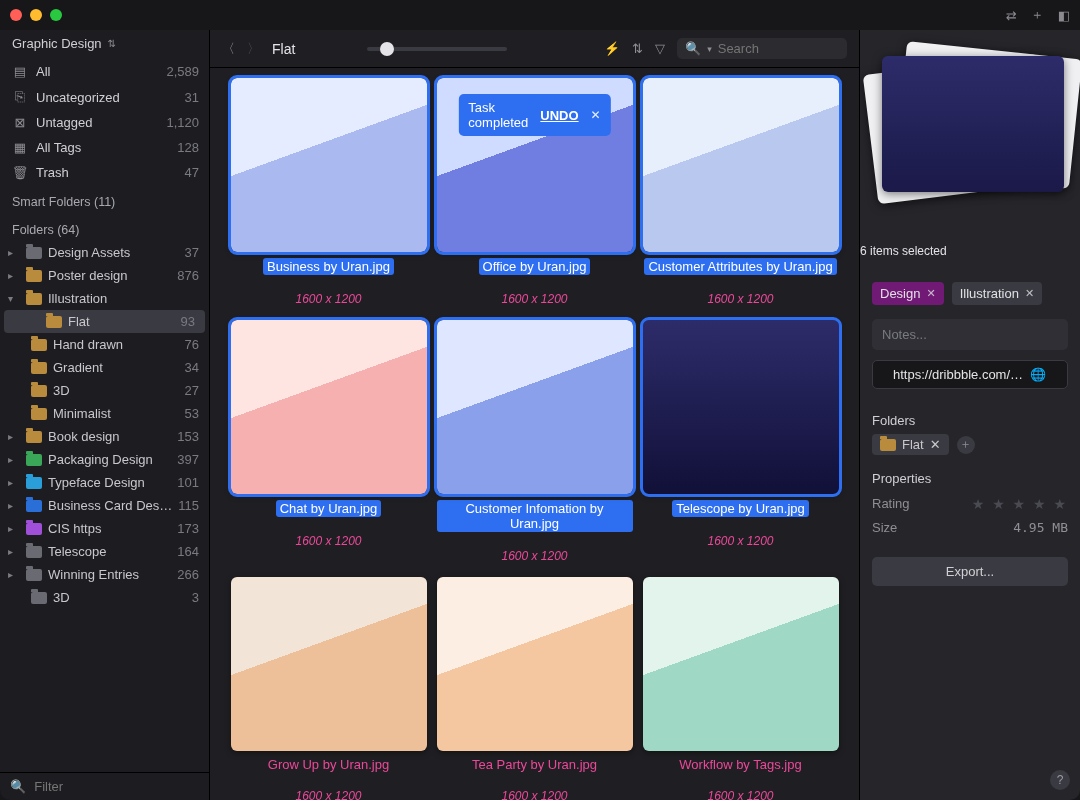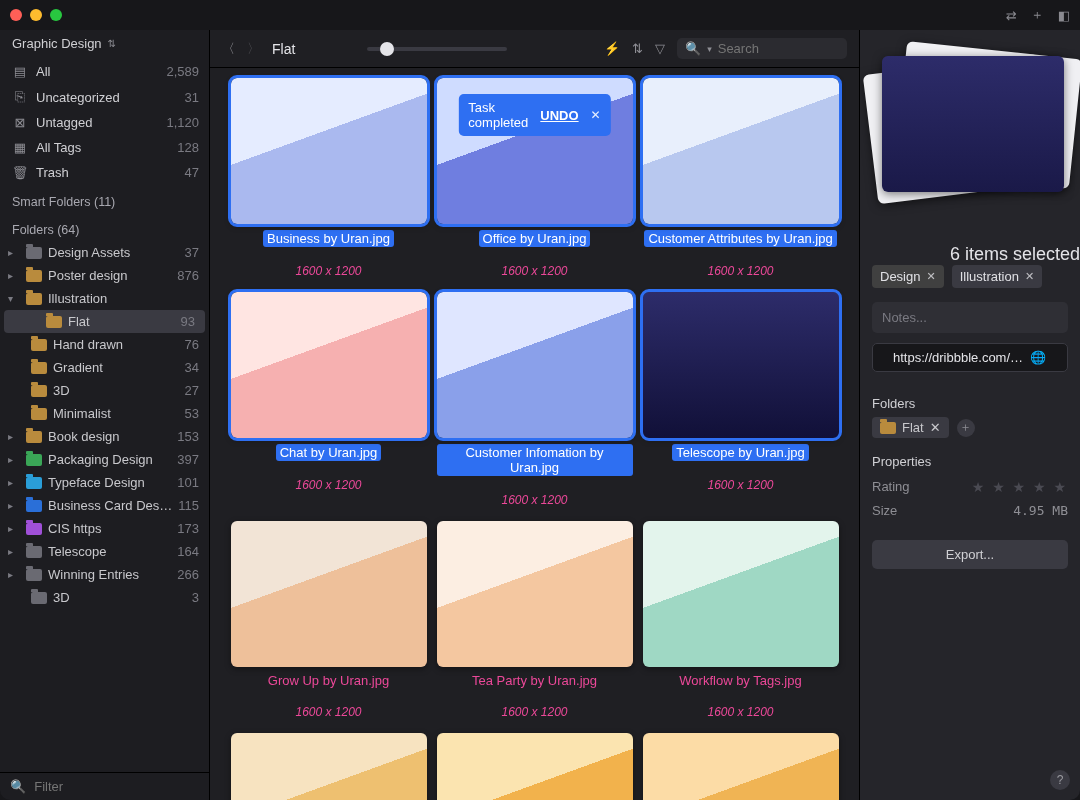--- a/index.html
+++ b/index.html
@@ -110,21 +110,21 @@
     background:transparent; border:none; outline:none; color:#c8c8cc; font-size:13px; flex:1;
   }
   .grid {
     flex:1; overflow:auto; padding:10px;
     display:grid; grid-template-columns: repeat(3, 196px);
     justify-content: center;
     gap: 14px 10px;
   }
   .card { display:flex; flex-direction:column; align-items:center; }
   .thumb {
-    width:196px; height:146px; border-radius:6px;
+    width:196px; height:174px; border-radius:6px;
     background:#e7edff;
     box-shadow: 0 2px 6px rgba(0,0,0,.4);
     position:relative;
   }
   .card.selected .thumb { outline:3px solid #2e6ff2; outline-offset:0; }
   .card .name { margin-top:6px; font-size:13px; color:#ec4899; text-align:center; max-width:196px; }
   .card.selected .name { background:#2e6ff2; color:#fff; padding:1px 4px; border-radius:3px; }
   .card .dims { color:#ec4899; font-size:12px; margin-top:17px;font-style:italic; }
   .toast {
     position:absolute; top:16px; left:50%; transform:translateX(-50%);
@@ -148,27 +148,27 @@
     position:relative;
     margin:10px;
   }
   .preview-stack .layer {
     position:absolute; border-radius:6px; box-shadow:0 2px 10px rgba(0,0,0,.5);
     background:#3a3a70;
   }
   .preview-stack .l1 { width:176px; height:130px; top:24px; left:0; transform:rotate(-7deg); background:#f0f0f3; }
   .preview-stack .l2 { width:176px; height:130px; top:10px; left:30px; transform:rotate(6deg); background:#f0f0f3; }
   .preview-stack .l3 { width:182px; height:136px; top:16px; left:12px; background:linear-gradient(180deg,#2d2c6a,#1a1948); }
-  .selected-count { text-align:right; margin: 14px 0 0 0; color:#e4e4e8; font-size:18px; }
+  .selected-count { text-align:left; margin: 14px 0 24px 0; color:#e4e4e8; font-size:12px; }
   .tag-row { display:flex; gap:8px; padding:0 12px 10px 12px; }
   .tag-chip {
     background:#3a3a42; padding:4px 8px; border-radius:4px; color:#e0e0e4;
     display:flex; align-items:center; gap:6px; font-size:13px;
   }
-  .tag-chip.accent { background:#404040; }
+  .tag-chip.accent { background:#701a75; }
   .tag-chip .x { font-size:11px; opacity:.8; }
   .notes-field {
     margin:4px 12px; background:#2f2f35; border-radius:5px; padding:8px 10px; color:#7a7a82;
   }
   .url-field {
     margin:6px 12px 12px 12px; background:#17171a; border-radius:5px; padding:6px 20px;
     display:flex; align-items:center; gap:6px; color:#e4e4e8;
     border:1px solid #3a3a42;
     overflow:hidden; white-space:nowrap;
   }

